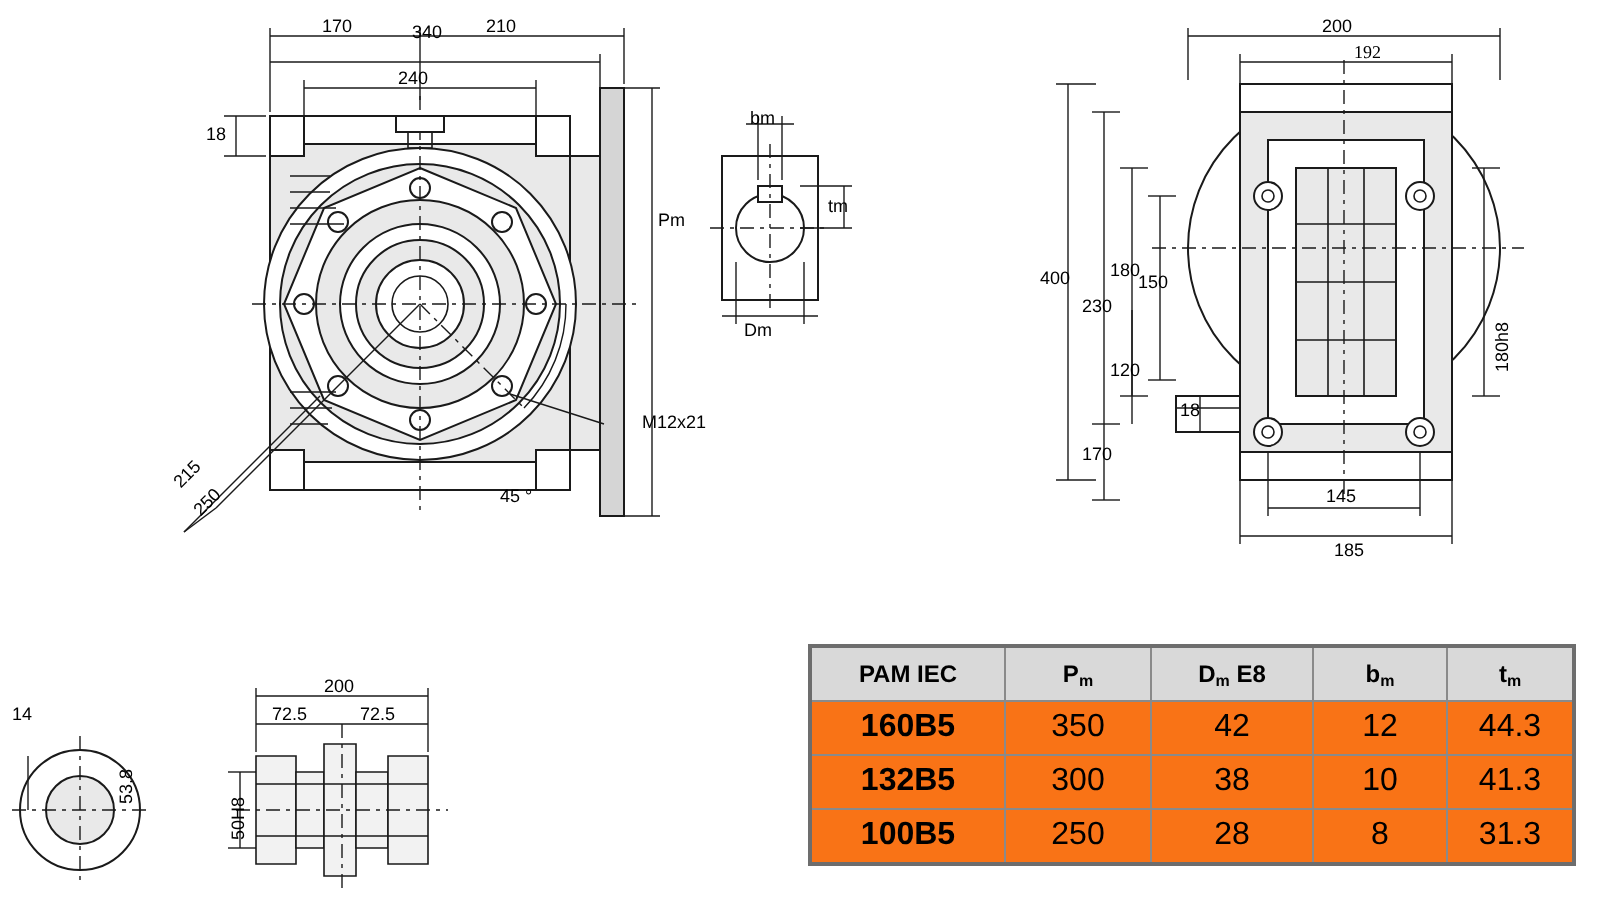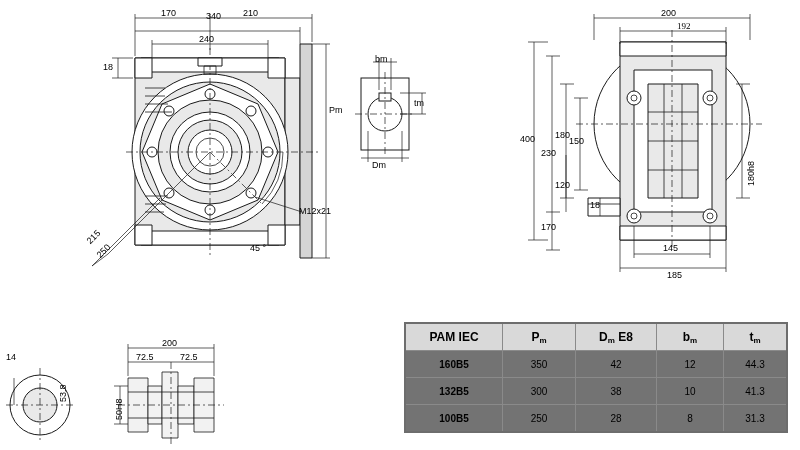--- a/index.html
+++ b/index.html
@@ -10,22 +10,22 @@
   .thin{stroke:#1a1a1a;stroke-width:0.8;fill:none;}
   .dim{stroke:#1a1a1a;stroke-width:0.7;fill:none;}
   .dash{stroke:#1a1a1a;stroke-width:0.7;fill:none;stroke-dasharray:7 3 2 3;}
   .fillg{fill:#e9e9e9;stroke:#1a1a1a;stroke-width:1;}
   .fillw{fill:#ffffff;stroke:#1a1a1a;stroke-width:1;}
   .filld{fill:#d5d5d5;stroke:#1a1a1a;stroke-width:1;}
   .hatch{fill:#f2f2f2;stroke:#1a1a1a;stroke-width:0.8;}
   .lbl{position:absolute;font-size:9px;line-height:10px;color:#000;white-space:nowrap;}
   
   .tbl{position:absolute;left:404px;top:322px;width:384px;border-collapse:collapse;
-       background:#737373;border:2px solid #6d6d6d;}
-  .tbl td,.tbl th{border:1px solid #8a8a8a;text-align:center;font-size:10px;padding:3px 0;}
+       background:#f97316;border:2px solid #6d6d6d;}
+  .tbl td,.tbl th{border:1px solid #8a8a8a;text-align:center;font-size:16px;padding:3px 0;}
   .tbl thead th{background:#d9d9d9;font-weight:bold;font-size:12px;height:20px;}
   .tbl tbody td{height:20px;}
   .tbl tbody td:first-child{font-weight:bold;}
   .sub{font-size:8px;vertical-align:-2px;}
 </style>
 </head>
 <body>
 
 <div class="sheet">
 
@@ -237,21 +237,21 @@
 
 <div class="lbl" style="left:161px;top:8px;">170</div>
 <div class="lbl" style="left:243px;top:8px;">210</div>
 <div class="lbl" style="left:206px;top:11px;">340</div>
 <div class="lbl" style="left:199px;top:34px;">240</div>
 <div class="lbl" style="left:103px;top:62px;">18</div>
 <div class="lbl" style="left:329px;top:105px;"><span>Pm</span></div>
 <div class="lbl" style="left:86px;top:232px;transform:rotate(-45deg);">215</div>
 <div class="lbl" style="left:96px;top:246px;transform:rotate(-45deg);">250</div>
 <div class="lbl" style="left:250px;top:243px;">45 °</div>
-<div class="lbl" style="left:299px;top:206px;">M12x21</div>
+<div class="lbl" style="left:299px;top:206px;padding-left:22px;">M12x21</div>
 
 <div class="lbl" style="left:375px;top:54px;">bm</div>
 <div class="lbl" style="left:414px;top:98px;">tm</div>
 <div class="lbl" style="left:372px;top:160px;">Dm</div>
 
 <div class="lbl" style="left:661px;top:8px;">200</div>
 <div class="lbl" style="left:677px;top:21px;font-family:Liberation Serif, serif;">192</div>
 <div class="lbl" style="left:520px;top:134px;">400</div>
 <div class="lbl" style="left:541px;top:124px;margin-top:24px;">230</div>
 <div class="lbl" style="left:555px;top:130px;">180</div>

